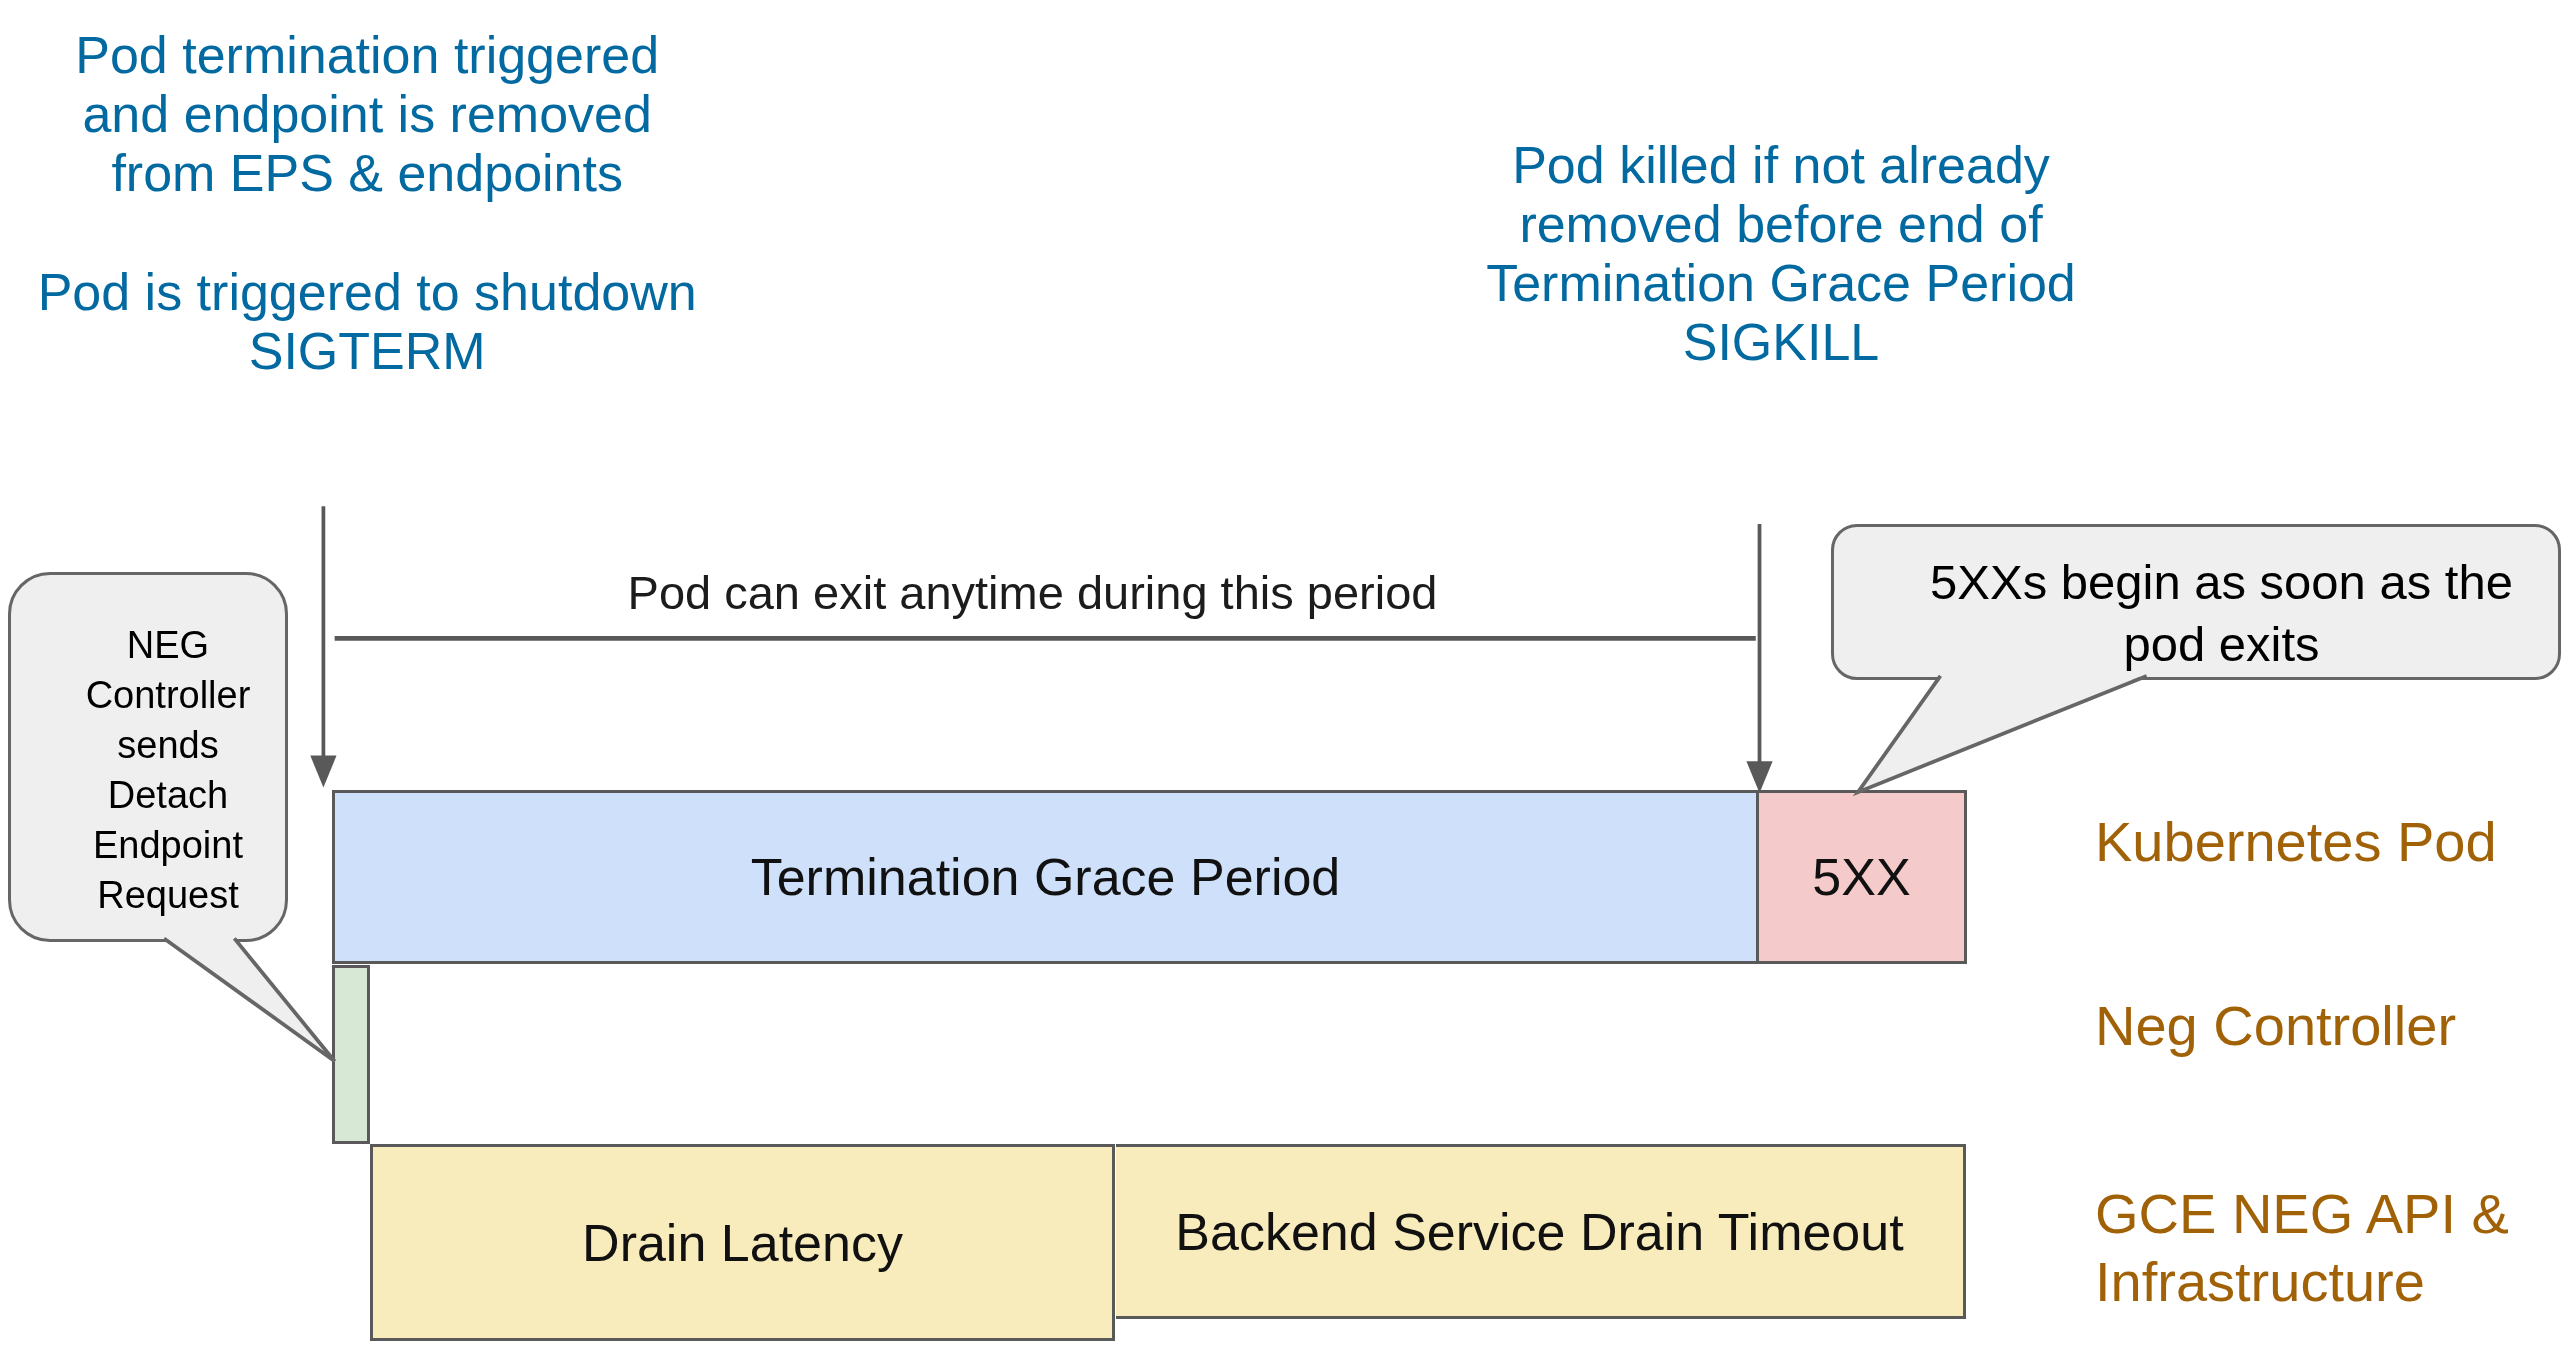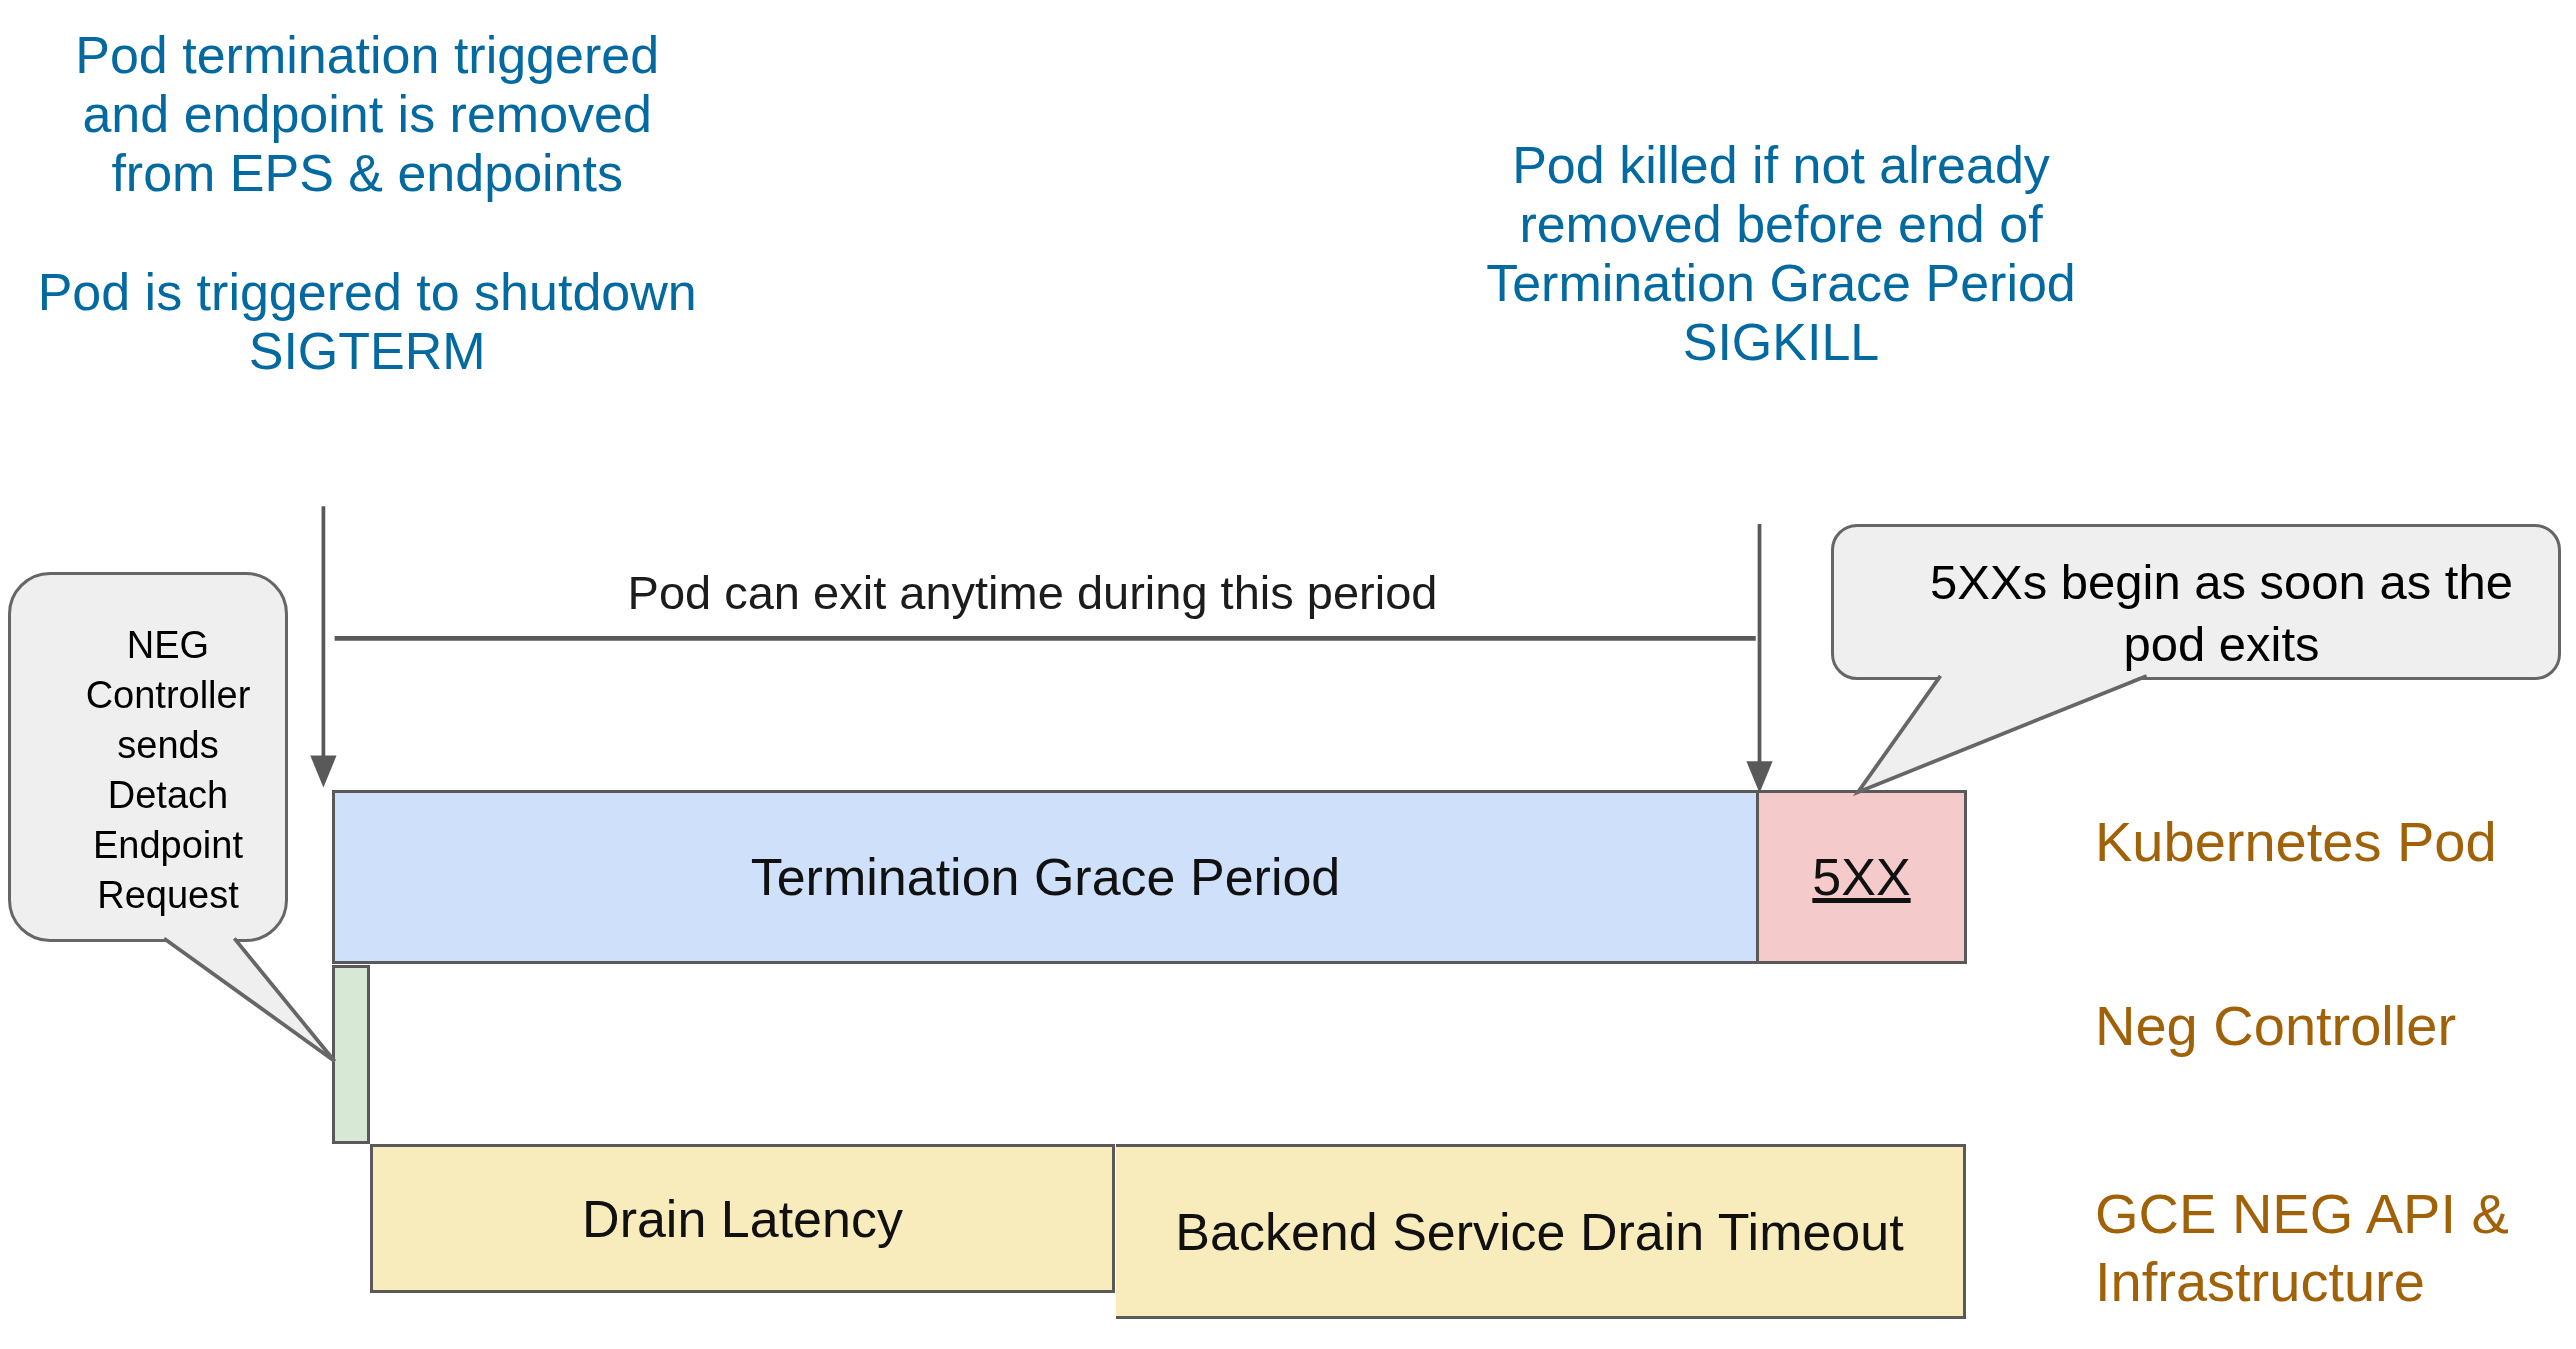--- a/index.html
+++ b/index.html
@@ -42,21 +42,21 @@
     position: absolute;
     box-sizing: border-box;
     border: 3.7px solid #595959;
     display: flex;
     align-items: center;
     justify-content: center;
     font-size: 52px;
     color: #111111;
   }
   .bar-blue   { background: #cfe0fa; }
-  .bar-pink   { background: #f5caca; border-left: none; text-decoration: underline; }
+  .bar-pink   { background: #f5caca; border-left: none; }
   .bar-green  { background: #d7e9d4; }
   .bar-yellow { background: #f9ecbc; }
   .bar-yellow2{ background: #f9ecbc; border-left: none; }
 
   
   .row-label {
     position: absolute;
     left: 2095px;
     font-size: 56px;
     line-height: 68px;
@@ -133,21 +133,21 @@
 
   <div class="bar bar-blue" style="left:332px; top:790px; width:1427px; height:174px;">
     <span>Termination Grace Period</span>
   </div>
   <div class="bar bar-pink" style="left:1759px; top:790px; width:208px; height:174px;">
     <span>5XX</span>
   </div>
 
   <div class="bar bar-green" style="left:332px; top:965px; width:38px; height:179px;"></div>
 
-  <div class="bar bar-yellow" style="left:370px; top:1144px; width:745px; height:149px;">
+  <div class="bar bar-yellow" style="left:370px; top:1144px; width:745px; height:197px;">
     <span>Drain Latency</span>
   </div>
   <div class="bar bar-yellow2" style="left:1116px; top:1144px; width:850px; height:175px;">
     <span>Backend Service Drain Timeout</span>
   </div>
 
   <div class="row-label" style="top:808px;">Kubernetes Pod</div>
   <div class="row-label" style="top:992px;">Neg Controller</div>
   <div class="row-label" style="top:1180px;">
     <div>GCE NEG API &amp;</div>

